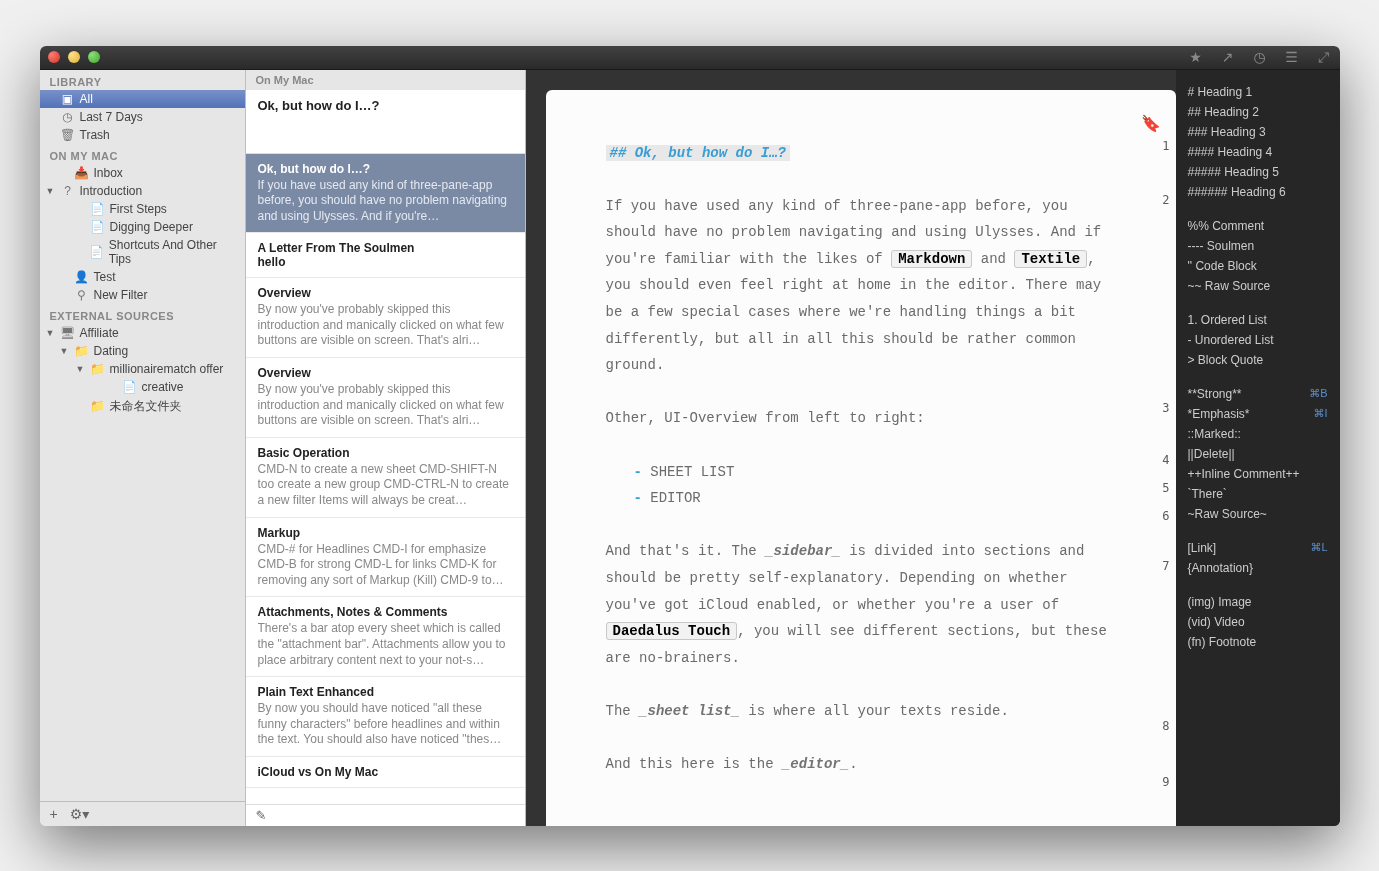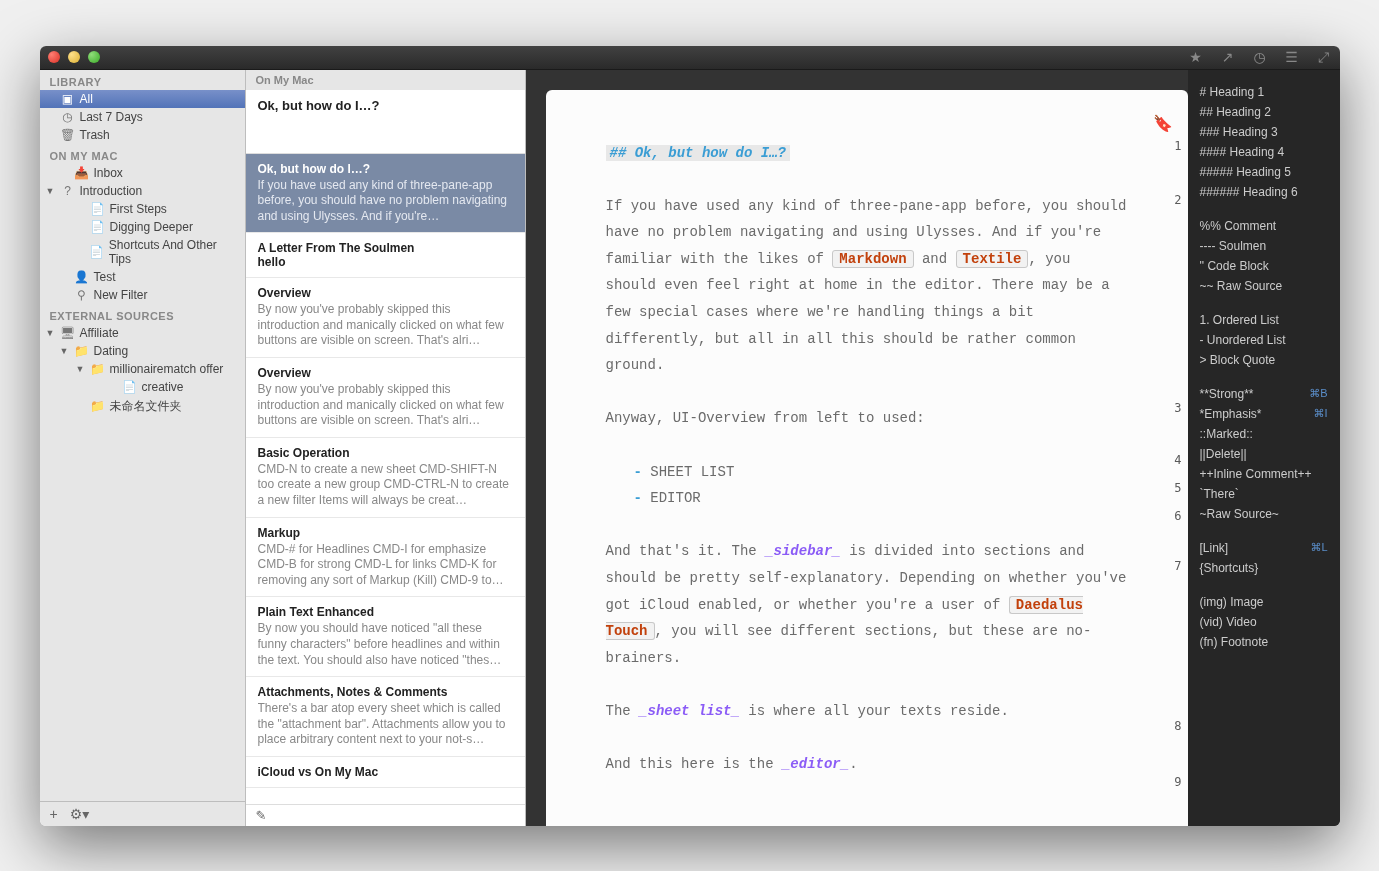--- a/index.html
+++ b/index.html
@@ -178,39 +178,39 @@
   font-style: italic;
   color: #3a9dd4;
   font-weight: bold;
   padding: 0 4px;
 }
 .hl-key {
   border: 1px solid #c8c8c8;
   background: #f2f2f2;
   padding: 0 6px;
   border-radius: 3px;
-  color: #c2410c;
+  color: #000000;
   font-weight: bold;
 }
 .hl-dash { color: #3a9dd4; font-weight: bold; }
-.hl-emph { color: #8b5cf6; font-style: italic; font-weight: bold; }
+.hl-emph { color: #737373; font-style: italic; font-weight: bold; }
 .line-numbers {
   position: absolute;
   right: 6px; top: 70px;
   color: #5a5a5a;
   font-family: monospace;
   font-size: 12px;
   text-align: right;
   line-height: 1;
 }
 .line-numbers div { margin-bottom: 0; }
 
 
 .markup-panel {
-  width: 152px;
+  width: 164px;
   background: #262626;
   color: #ccc;
   font-size: 12px;
   padding: 8px 0;
   overflow-y: auto;
 }
 .markup-group { padding: 4px 0 10px 0; border-bottom: 0; }
 .markup-item {
   padding: 3px 12px;
   display: flex;
@@ -350,47 +350,47 @@
           </div>
           <div class="sheet-item">
             <div class="sheet-title">Basic Operation</div>
             <div class="sheet-preview">CMD-N to create a new sheet CMD-SHIFT-N too create a new group CMD-CTRL-N to create a new filter Items will always be creat…</div>
           </div>
           <div class="sheet-item">
             <div class="sheet-title">Markup</div>
             <div class="sheet-preview">CMD-# for Headlines CMD-I for emphasize CMD-B for strong CMD-L for links CMD-K for removing any sort of Markup (Kill) CMD-9 to…</div>
           </div>
           <div class="sheet-item">
+            <div class="sheet-title">Attachments, Notes &amp; Comments</div>
+            <div class="sheet-preview">There's a bar atop every sheet which is called the "attachment bar". Attachments allow you to place arbitrary content next to your not-s…</div>
+          </div>
+          <div class="sheet-item">
             <div class="sheet-title">Plain Text Enhanced</div>
             <div class="sheet-preview">By now you should have noticed "all these funny characters" before headlines and within the text. You should also have noticed "thes…</div>
-          </div>
-          <div class="sheet-item">
-            <div class="sheet-title">Attachments, Notes &amp; Comments</div>
-            <div class="sheet-preview">There's a bar atop every sheet which is called the "attachment bar". Attachments allow you to place arbitrary content next to your not-s…</div>
           </div>
           <div class="sheet-item">
             <div class="sheet-title">iCloud vs On My Mac</div>
           </div>
         </div>
       <div class="sheetlist-footer">
         <span>✎</span>
       </div>
     </div>
 
     <div class="editor-wrap">
       <div class="editor-gutter-content">
         <div class="editor-page">
           <span class="attachment-icon">🔖</span>
           <p><span class="hl-heading">## Ok, but how do I…?</span></p>
           <br>
           <p>
             <span>If you have used any kind of three-pane-app before, you should have no problem navigating and using Ulysses. And if you're familiar with the likes of </span><span class="hl-key">Markdown</span><span> and </span><span class="hl-key">Textile</span><span>, you should even feel right at home in the editor. There may be a few special cases where we're handling things a bit differently, but all in all this should be rather common ground.</span>
           </p>
           <br>
-          <p>Anyway, UI-Overview from left to used:</p>
+          <p>Other, UI-Overview from left to right:</p>
           <br>
           <div id="editor-bullets">
               <div style="padding-left: 28px;"><span class="hl-dash">- </span><span>SHEET LIST</span></div>
               <div style="padding-left: 28px;"><span class="hl-dash">- </span><span>EDITOR</span></div>
             </div>
           <br>
           <p>
             <span>And that's it. The </span><span class="hl-emph">_sidebar_</span><span> is divided into sections and should be pretty self-explanatory. Depending on whether you've got iCloud enabled, or whether you're a user of </span><span class="hl-key">Daedalus Touch</span><span>, you will see different sections, but these are no-brainers.</span>
           </p>
           <br>
@@ -485,21 +485,21 @@
             <div class="markup-item">
               <span>~Raw Source~</span>
             </div>
           </div>
           <div class="markup-group">
             <div class="markup-item">
               <span>[Link]</span>
               <span class="markup-shortcut">⌘L</span>
             </div>
             <div class="markup-item">
-              <span>{Shortcuts}</span>
+              <span>{Annotation}</span>
             </div>
           </div>
           <div class="markup-group">
             <div class="markup-item">
               <span>(img) Image</span>
             </div>
             <div class="markup-item">
               <span>(vid) Video</span>
             </div>
             <div class="markup-item">

